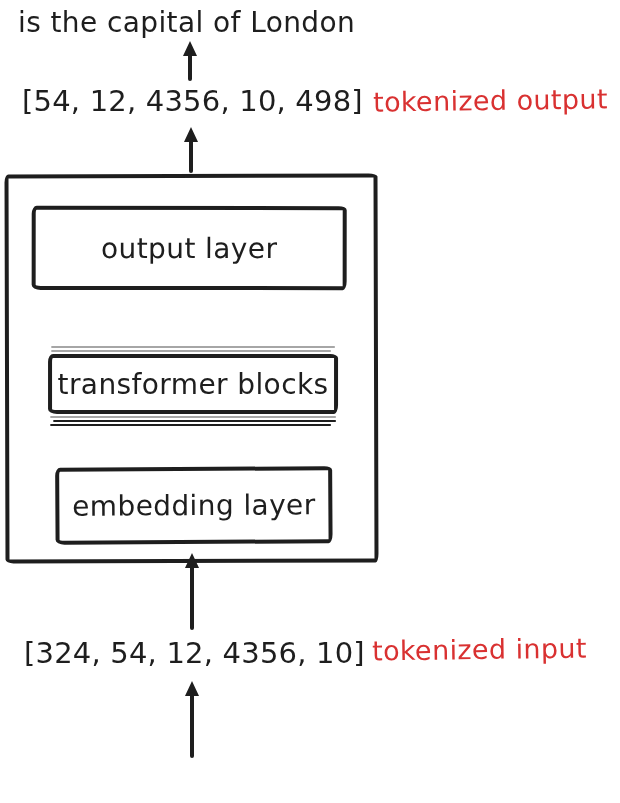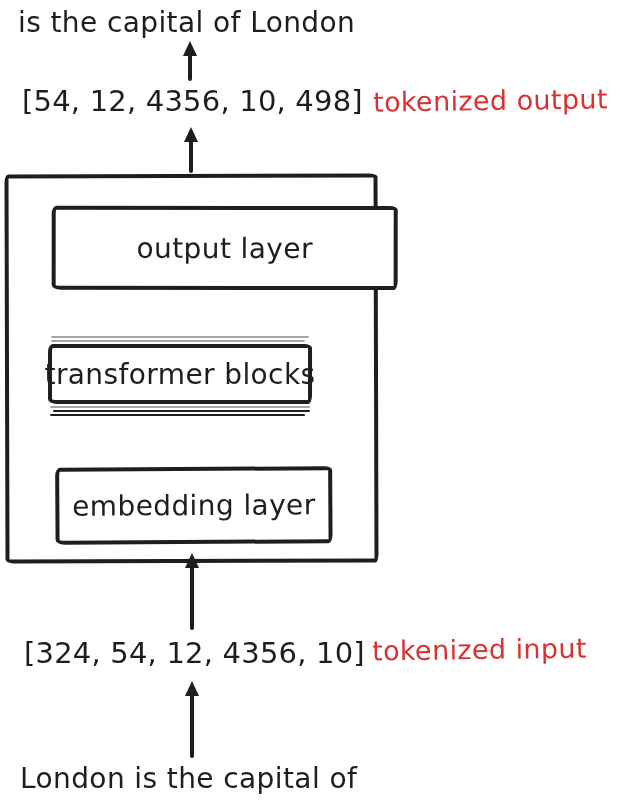--- a/index.html
+++ b/index.html
@@ -75,26 +75,26 @@
     border: 4px solid var(--ink);
     border-radius: 5px 8px 4px 9px / 8px 4px 9px 5px;
     background: var(--background);
     display: flex;
     align-items: center;
     justify-content: center;
     font-size: 28px;
     letter-spacing: 0.4px;
     white-space: nowrap;
   }
-  .layer-output   { left: 43px; top: 28px;  width: 346px; height: 84px; transform: rotate(0.2deg); align-items: center; }
+  .layer-output   { left: 23px; top: 28px;  width: 315px; height: 84px; transform: rotate(0.2deg); align-items: center; }
   .layer-embedding{ left: 46px; top: 289px; width: 277px; height: 77px; transform: rotate(-0.2deg); }
   .stack-wrap {
     position: absolute;
-    left: 39px; top: 158px;
-    width: 264px;
+    left: 39px; top: 168px;
+    width: 290px;
     transform: rotate(0.15deg);
   }
   .stack-lines { display: flex; flex-direction: column; gap: 2px; }
   .stack-lines.top    { padding: 0 3px; margin-bottom: 2px; }
   .stack-lines.bottom { padding: 0 2px; margin-top: 2px; }
   .sline  { height: 2px; background: var(--ink); border-radius: 2px; }
   .sline.light { height: 2px; background: #a6a6a6; }
   .stack-main {
     height: 60px;
     border: 4px solid var(--ink);
@@ -162,15 +162,14 @@
   </div>
 
   <div class="tokens" style="left:24px; top:636px;">[324, 54, 12, 4356, 10]</div>
   <div class="red-label tilt-up" style="left:372px; top:634px;">tokenized input</div>
 
   <div class="arrow" style="left:183px; top:681px; height:77px;">
     <div class="arrow-head"></div>
     <div class="arrow-shaft"></div>
   </div>
 
-  <div class="sentence" style="left:20px; top:762px;">London is the capital of</div>
 
 </div>
 
 </body></html>

